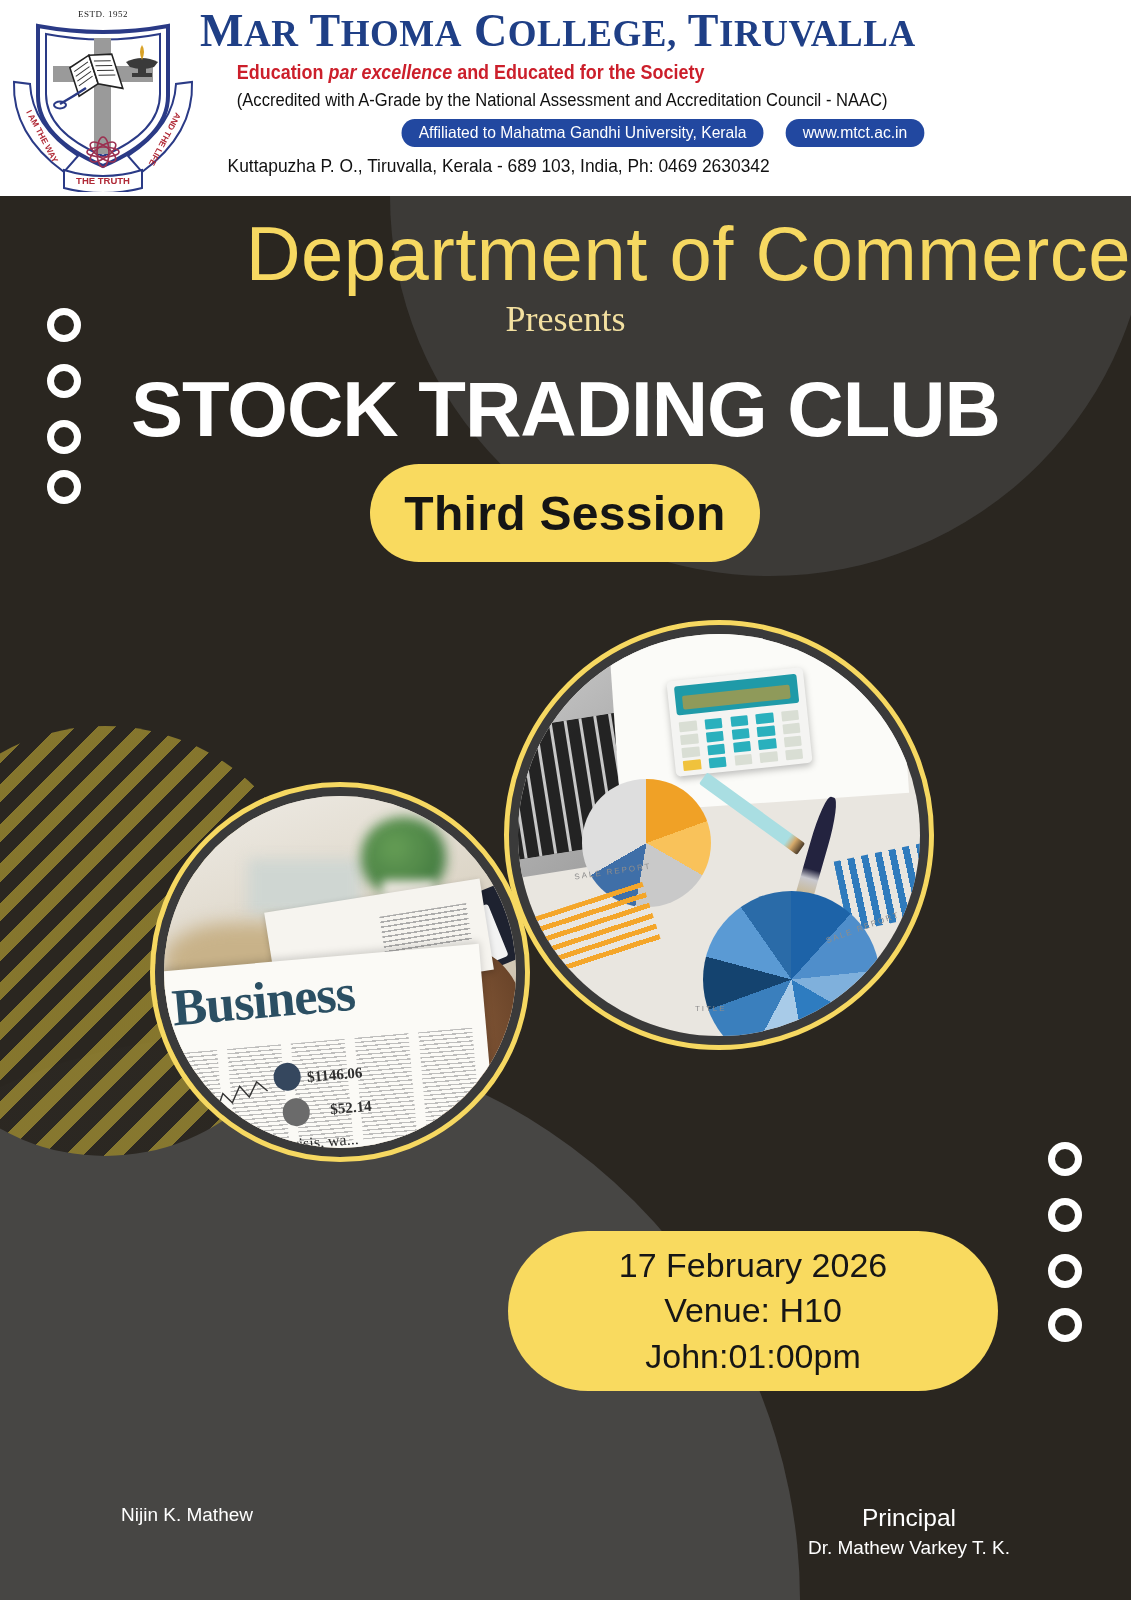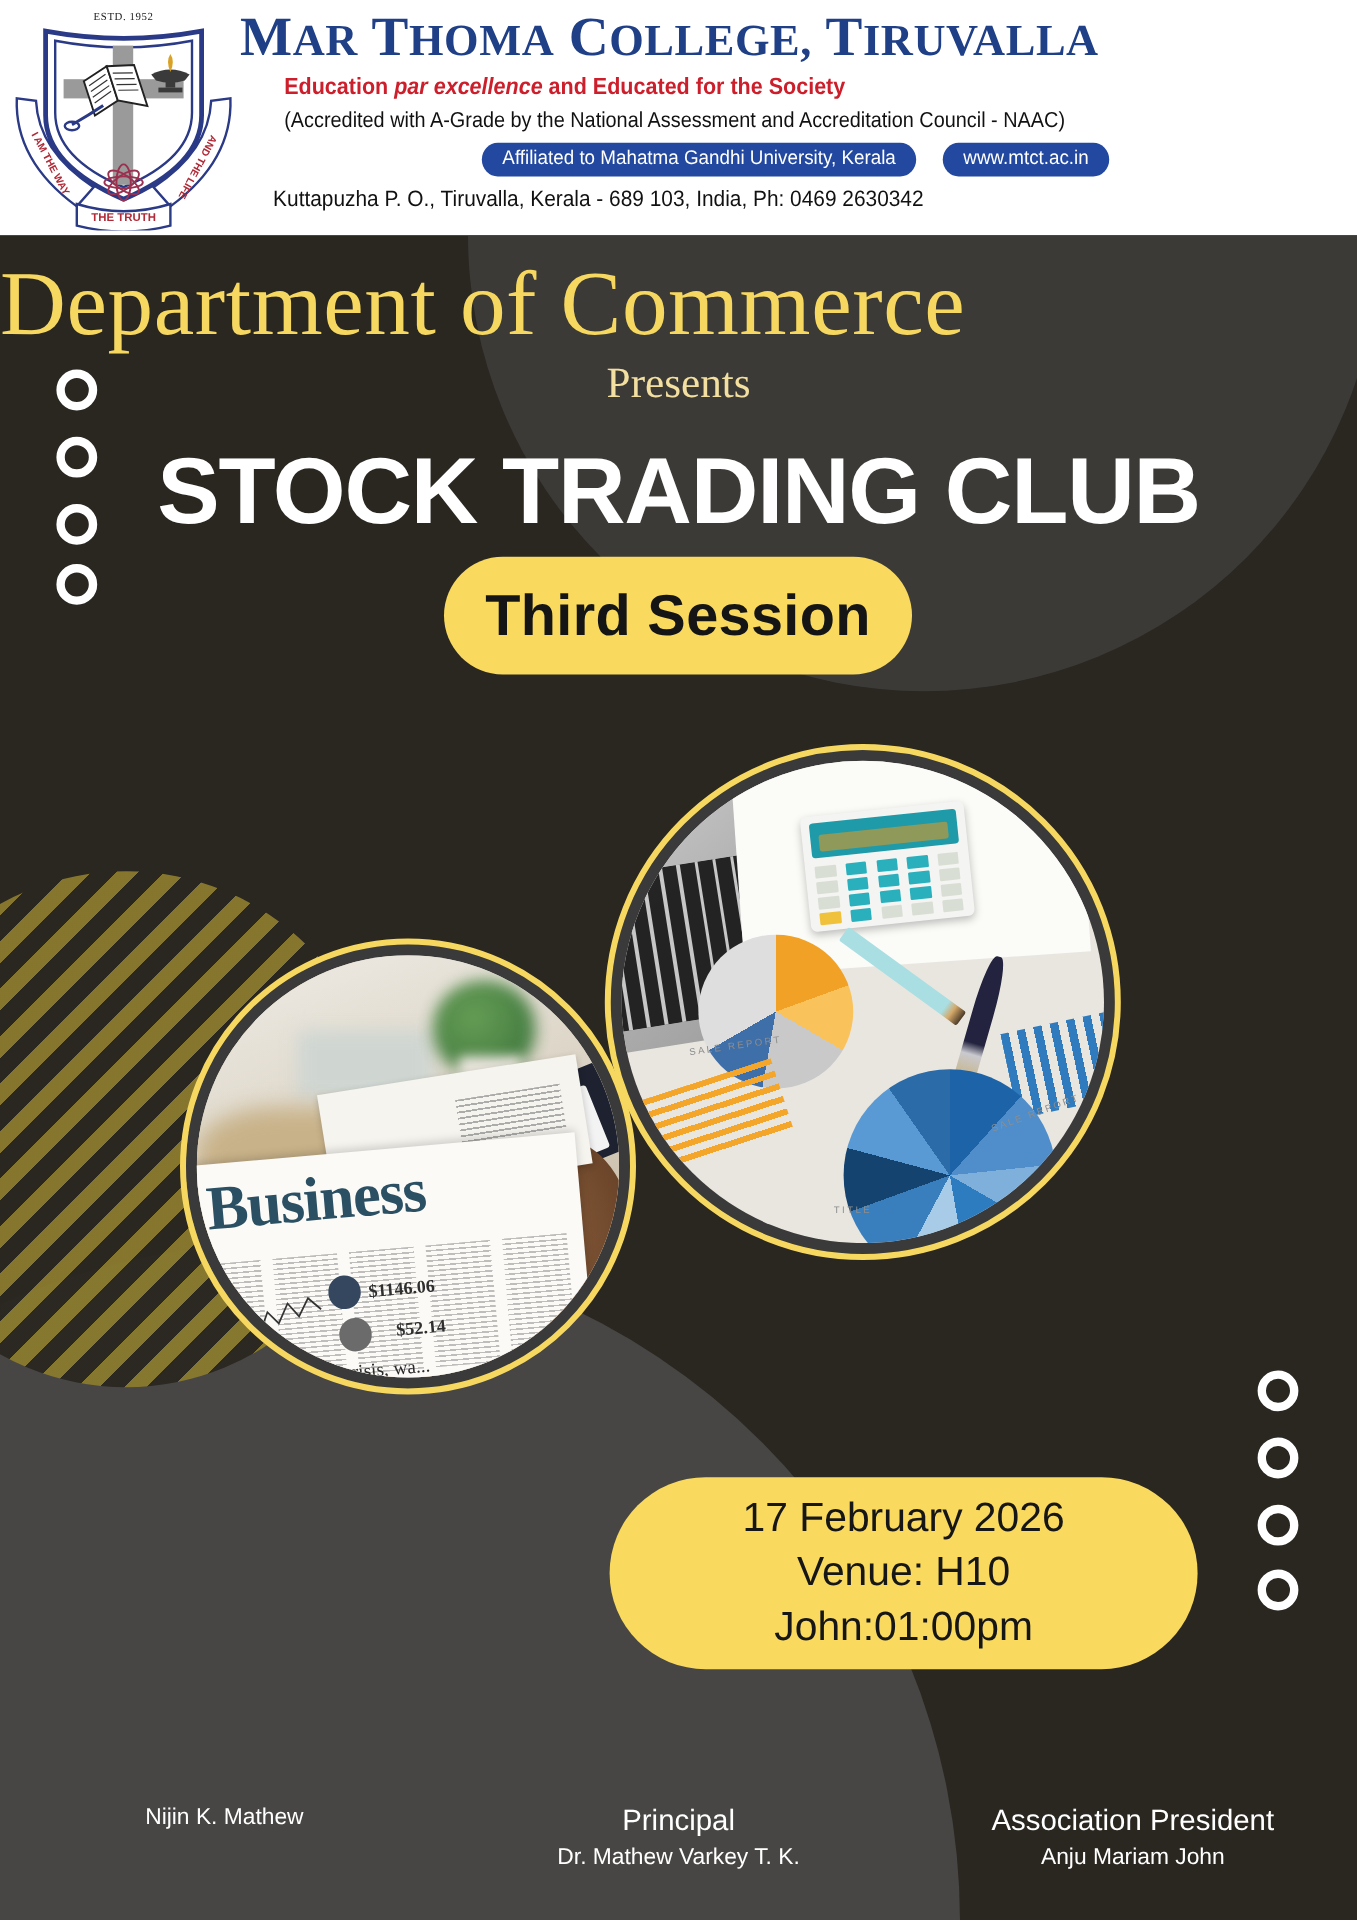--- a/index.html
+++ b/index.html
@@ -84,22 +84,22 @@
   }
 
   
   .dot {
     position:absolute; width:34px; height:34px; border-radius:50%;
     border:7px solid #ffffff; background:transparent;
   }
 
   
   .dept-title {
-    position:absolute; left:0; top:14px; width:1131px; text-align:left;
-    font-family:Liberation Serif, serif;
+    position:absolute; left:0; top:14px; width:1131px; text-align:right;
+    font-family:Liberation Sans, sans-serif;
     font-size:76px; font-weight:normal; color:#f6d861;
     letter-spacing:0.5px;
   }
   .presents {
     position:absolute; left:0; top:102px; width:1131px; text-align:center;
     font-family:"Liberation Serif", serif;
     font-size:36px; color:#f3e0a0;
   }
   .main-title {
     position:absolute; left:0; top:168px; width:1131px; text-align:center;
@@ -500,20 +500,16 @@
     </div>
 
     <div class="footer">
       <div class="sig left">
         <div class="name">Nijin K. Mathew</div>
       </div>
       <div class="sig mid">
         <div class="role">Principal</div>
         <div class="name">Dr. Mathew Varkey T. K.</div>
       </div>
-      <div class="sig right">
-        <div class="role">Association President</div>
-        <div class="name">Anju Mariam John</div>
-      </div>
     </div>
 
   </div>
 </div>
 
 </body></html>

